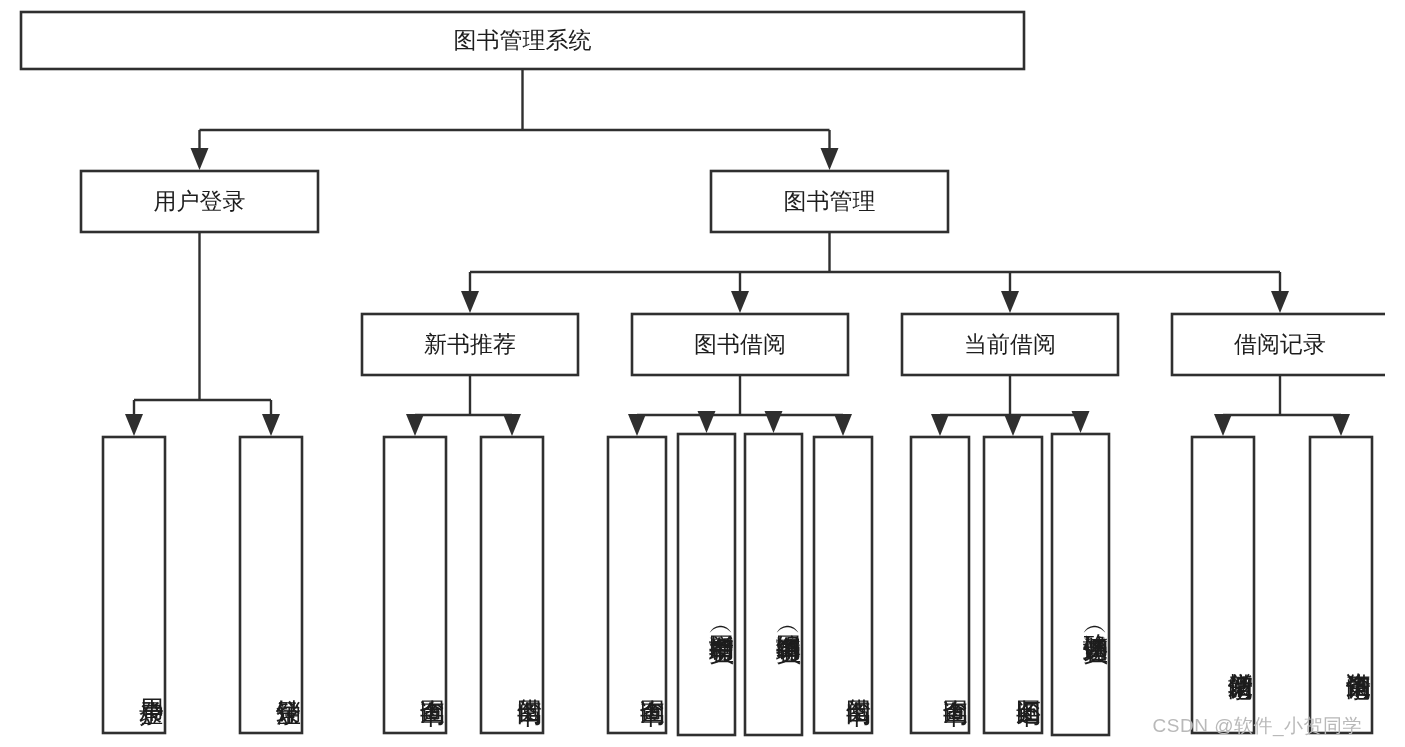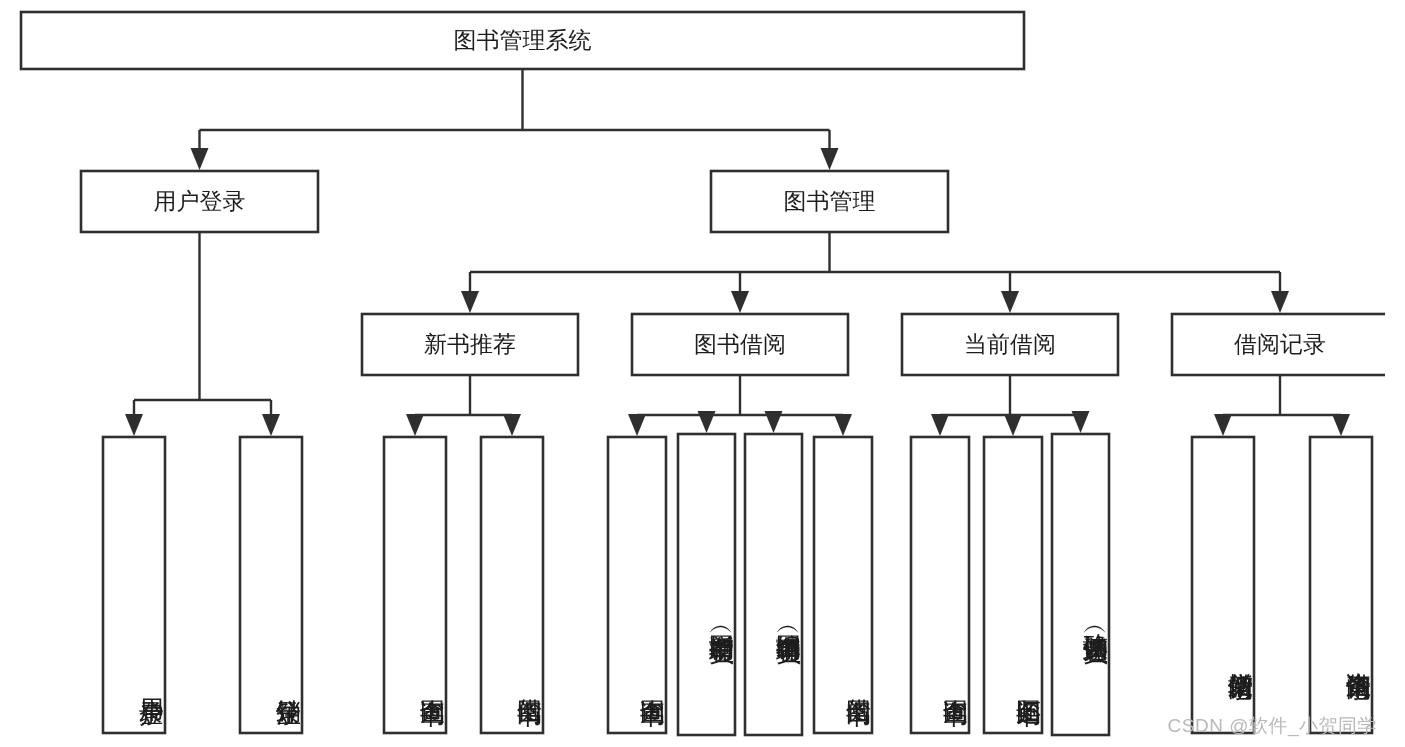--- a/index.html
+++ b/index.html
@@ -57,21 +57,21 @@
     letter-spacing: 1px;
     color: #1d1d1d;
     white-space: nowrap;
     display: flex;
     align-items: flex-start;
     justify-content: center;
     pointer-events: none;
   }
   .watermark {
     position: absolute;
-    right: 8px;
+    right: 23px;
     bottom: 8px;
     font-family: "Liberation Sans", "DejaVu Sans", sans-serif;
     font-size: 19px;
     color: #b9b9b9;
     letter-spacing: 0.5px;
     user-select: none;
   }
 </style>
 </head>
 <body>

